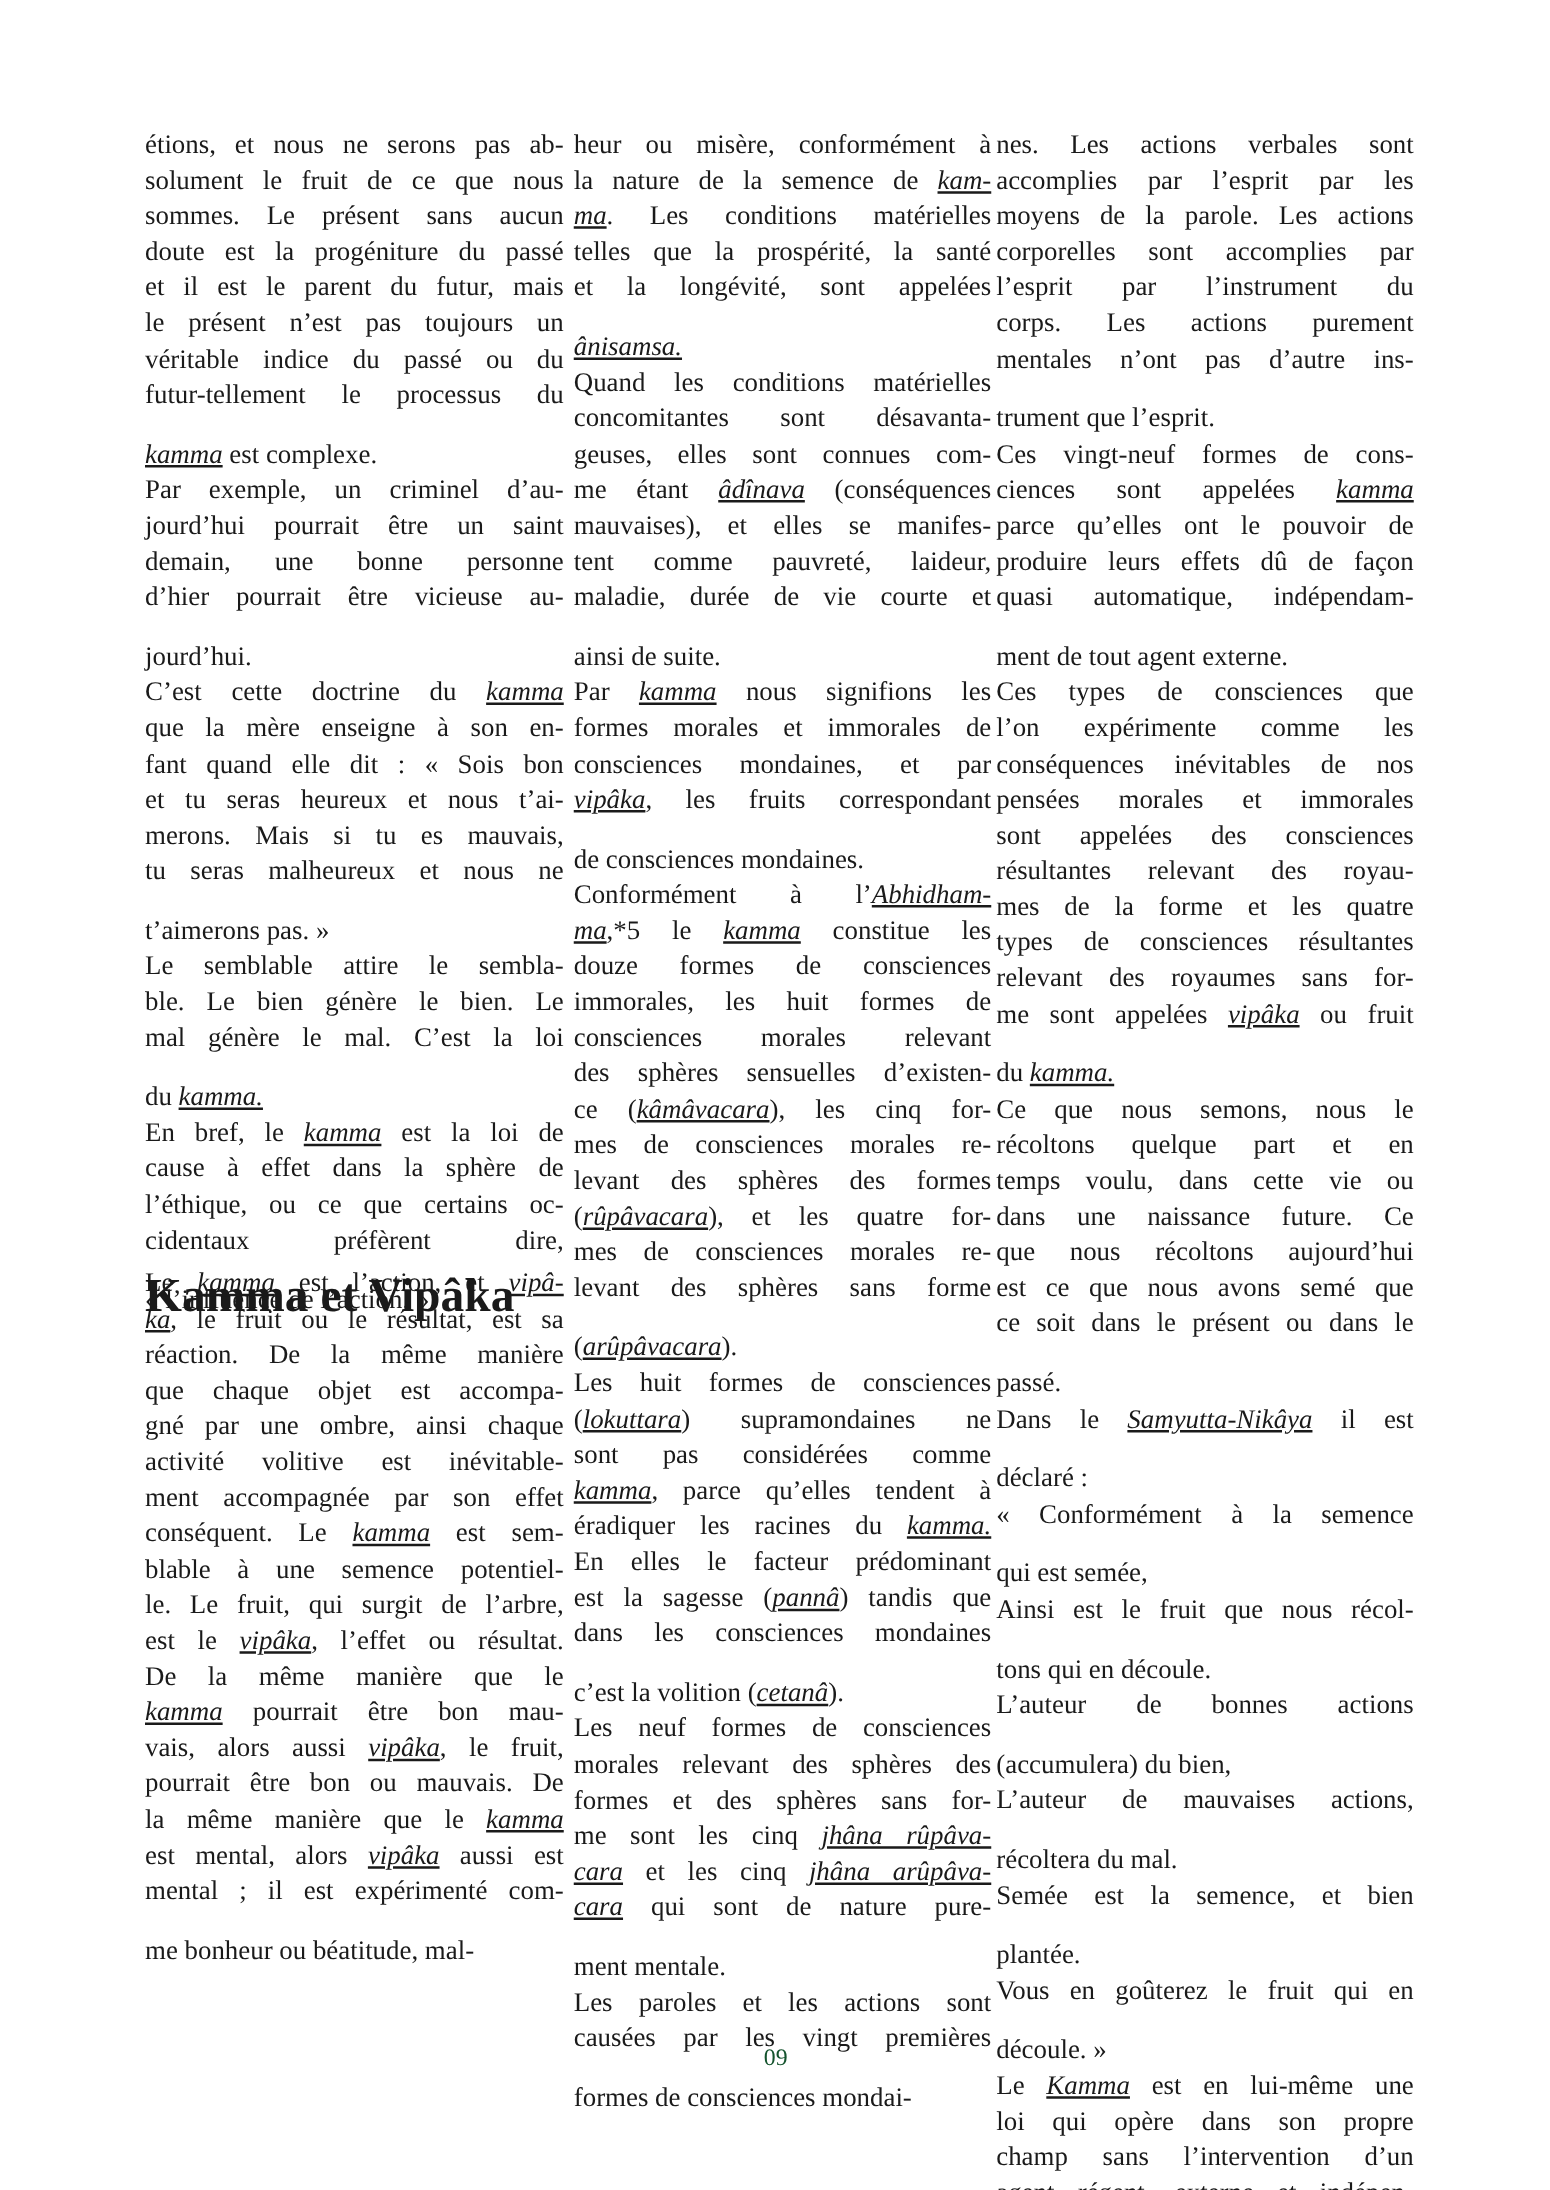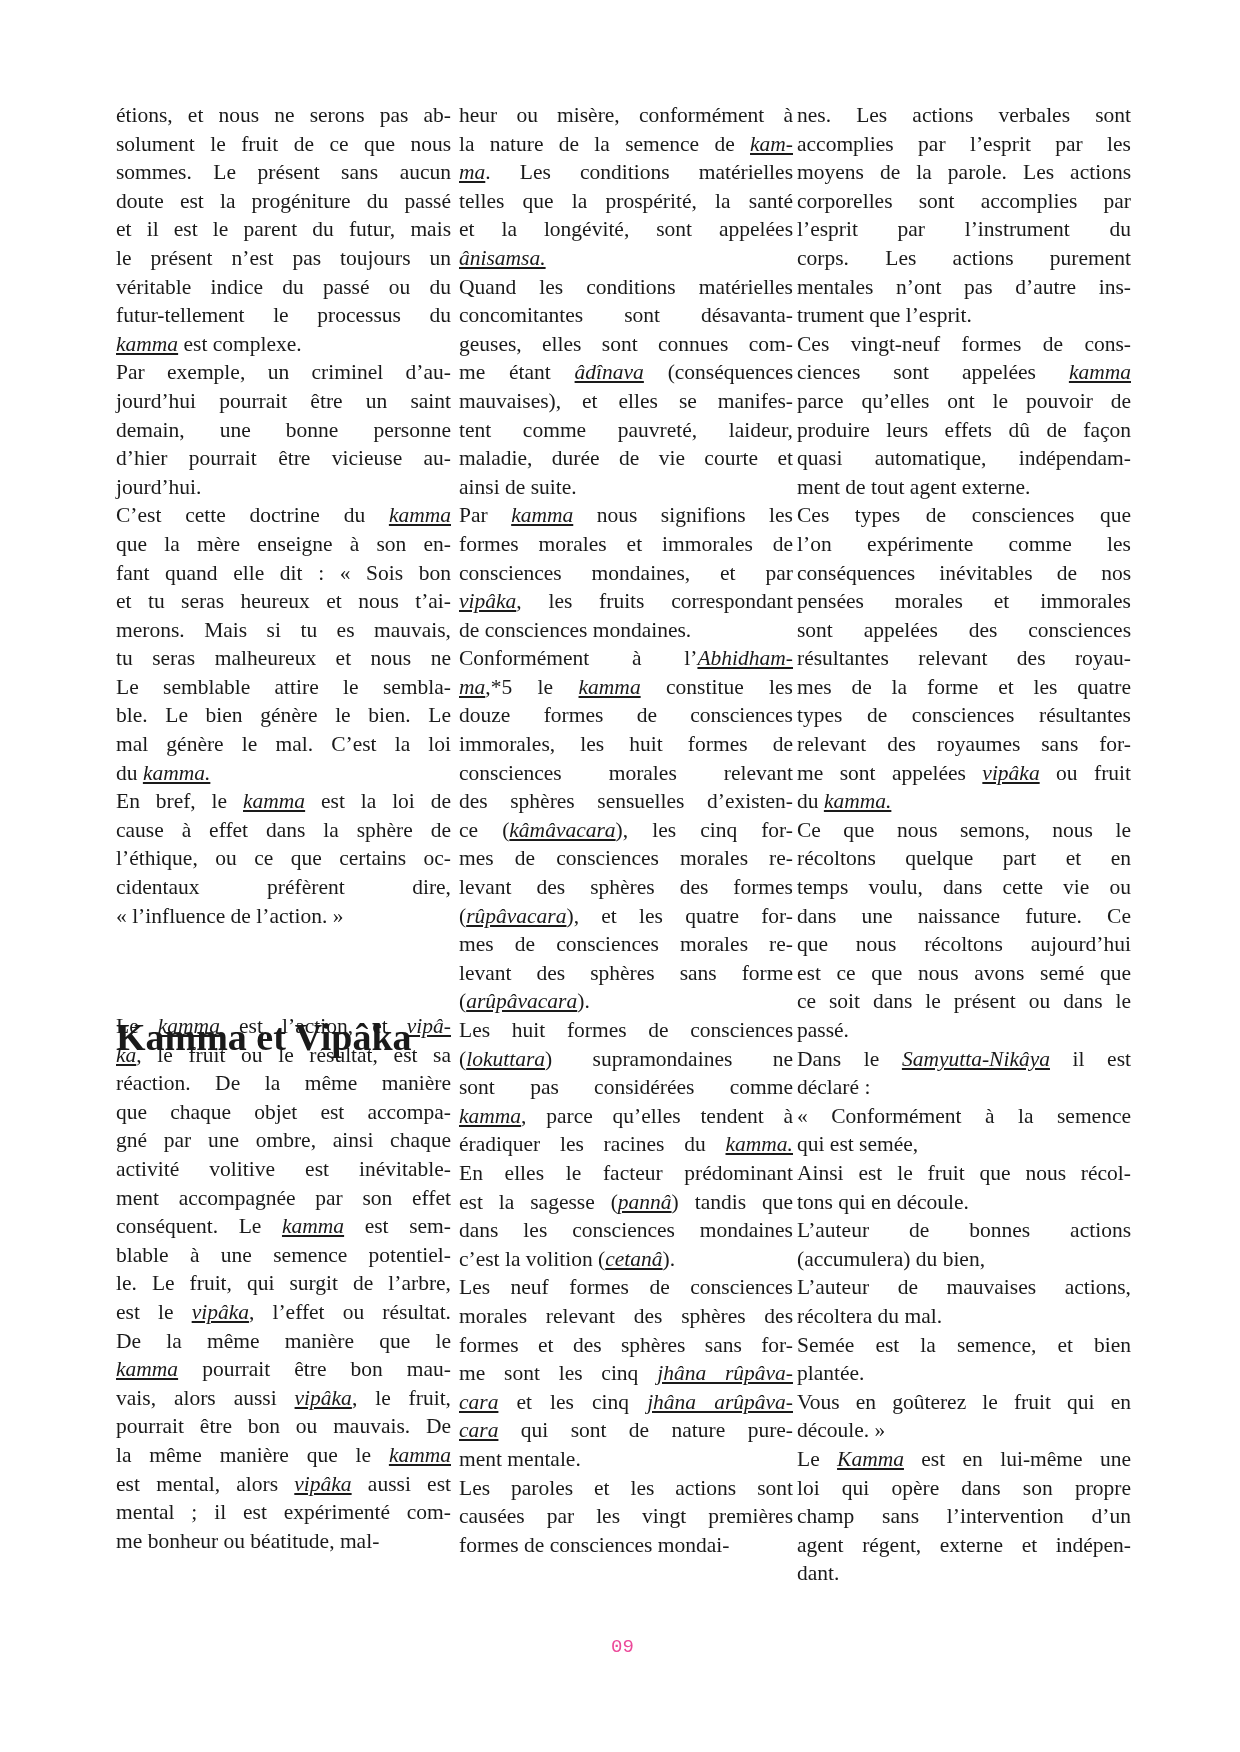--- a/index.html
+++ b/index.html
@@ -4,26 +4,26 @@
 <style>
   html, body { margin: 0; padding: 0; background: #ffffff; }
   body { width: 1240px; height: 1752px; position: relative; overflow: hidden;
          font-family: "Liberation Serif", "DejaVu Serif", serif; color: #1a1a1a; }
   .page { position: absolute; left: 0; top: 0; width: 1240px; height: 1752px; padding-left: 44px; }
   .col { position: absolute; top: 101px; font-size: 21.5px; line-height: 28.6px; }
   .col1 { left: 116px; width: 335px; }
   .col2 { left: 459px; width: 334px; }
   .col3 { left: 797px; width: 334px; }
   .line { display: block; white-space: nowrap; text-align: justify; text-align-last: justify; height: 28.6px; }
-  .line.last { text-align-last: left; }
+  .line.last { text-align-last: left; margin-top: 19px; }
   .i { font-style: italic; text-decoration: underline; }
   .heading { position: absolute; left: 116px; top: 980px; font-size: 38px; font-weight: bold;
              font-family: "Liberation Serif", serif; white-space: nowrap; margin-top: 35px; }
   .pagenum { position: absolute; left: 611px; top: 1636px; font-size: 19px;
-             font-family: Liberation Mono, monospace; color: #ec4899; }
+             font-family: Liberation Serif, serif; color: #14532d; }
 </style>
 </head>
 <body>
 
 <div class="page">
   <div class="col col1">
       <span class="line">étions, et nous ne serons pas ab-</span>
       <span class="line">solument le fruit de ce que nous</span>
       <span class="line">sommes. Le présent sans aucun</span>
       <span class="line">doute est la progéniture du passé</span>
@@ -36,20 +36,21 @@
       <span class="line">jourd’hui pourrait être un saint</span>
       <span class="line">demain, une bonne personne</span>
       <span class="line">d’hier pourrait être vicieuse au-</span>
       <span class="line last">jourd’hui.</span>
       <span class="line">C’est cette doctrine du <span class="i">kamma</span></span>
       <span class="line">que la mère enseigne à son en-</span>
       <span class="line">fant quand elle dit : « Sois bon</span>
       <span class="line">et tu seras heureux et nous t’ai-</span>
       <span class="line">merons. Mais si tu es mauvais,</span>
       <span class="line">tu seras malheureux et nous ne</span>
+      <span class="line last">t’aimerons pas. »</span>
       <span class="line">Le semblable attire le sembla-</span>
       <span class="line">ble. Le bien génère le bien. Le</span>
       <span class="line">mal génère le mal. C’est la loi</span>
       <span class="line last">du <span class="i">kamma.</span></span>
       <span class="line">En bref, le <span class="i">kamma</span> est la loi de</span>
       <span class="line">cause à effet dans la sphère de</span>
       <span class="line">l’éthique, ou ce que certains oc-</span>
       <span class="line">cidentaux préfèrent dire,</span>
       <span class="line last">« l’influence de l’action. »</span>
     </div>

